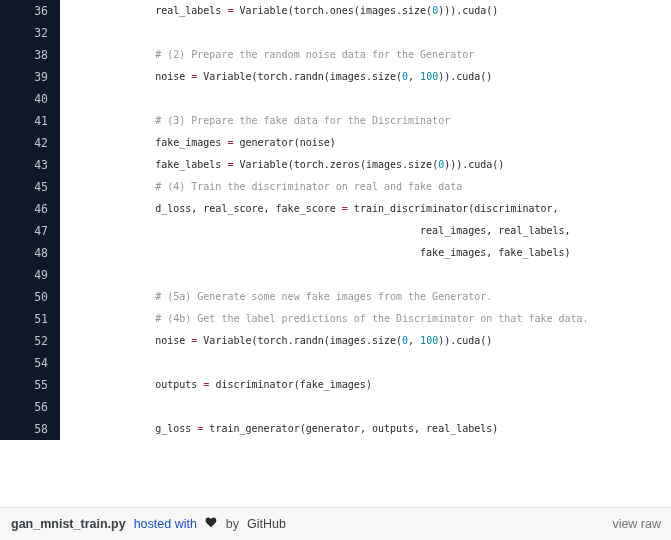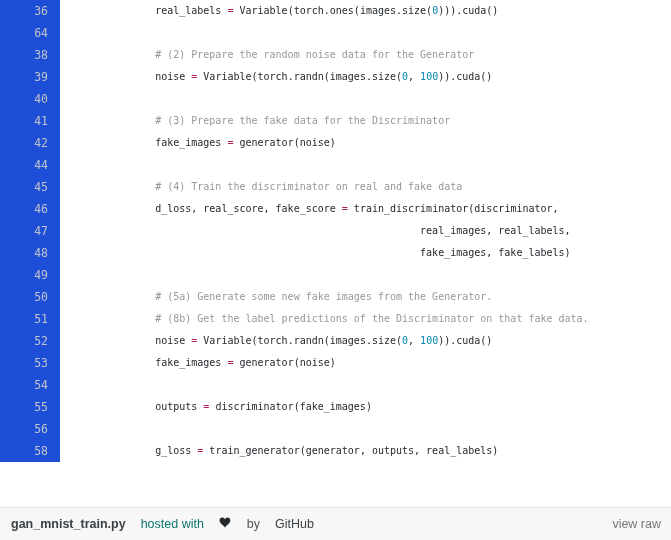--- a/index.html
+++ b/index.html
@@ -48,21 +48,21 @@
     width: 48px;
     min-width: 48px;
     max-width: 48px;
     text-align: right;
     padding: 0 12px 0 0;
     vertical-align: top;
     font-family: "DejaVu Sans Mono", "Liberation Mono", monospace;
     font-size: 11.5px;
     line-height: 22px;
     color: #c0c4c8;
-    background: #1d4ed8;
+    background: #0f172a;
     user-select: none;
     white-space: nowrap;
   }
 
   td.line-code {
     padding: 0 0 0 47px;
     vertical-align: top;
     font-family: "DejaVu Sans Mono", "Liberation Mono", monospace;
     font-size: 10px;
     line-height: 22px;
@@ -89,33 +89,33 @@
     align-items: center;
     justify-content: space-between;
     padding: 0 10px 0 11px;
     font-size: 12px;
     color: #666666;
   }
 
   #gist-meta {
     display: flex;
     align-items: center;
-    gap: 15px;
+    gap: 8px;
     white-space: nowrap;
     font-family: "Liberation Sans", sans-serif;
     font-size: 12.5px;
     color: #555555;
   }
 
   #gist-meta .filename {
     font-weight: bold;
     color: #3c4146;
   }
   #gist-meta .hosted-with {
-    color: #0f766e;
+    color: #1d4ed8;
   }
   #gist-meta .heart-icon {
     color: #24292e;
     font-size: 12px;
     line-height: 1;
     position: relative;
     top: 0px;
   }
   #gist-meta .by-word {
     color: #555555;
@@ -139,21 +139,21 @@
 <div id="gist-embed">
 
   <div id="code-area">
     <table class="code-table">
       <tbody id="code-body">
           <tr>
             <td class="line-number">36</td>
             <td class="line-code"><span class="tok-plain">        real_labels </span><span class="tok-op">=</span><span class="tok-plain"> Variable(torch.ones(images.size(</span><span class="tok-num">0</span><span class="tok-plain">))).cuda()</span></td>
           </tr>
           <tr>
-            <td class="line-number">64</td>
+            <td class="line-number">32</td>
             <td class="line-code">&nbsp;</td>
           </tr>
           <tr>
             <td class="line-number">38</td>
             <td class="line-code"><span class="tok-comment">        # (2) Prepare the random noise data for the Generator</span></td>
           </tr>
           <tr>
             <td class="line-number">39</td>
             <td class="line-code"><span class="tok-plain">        noise </span><span class="tok-op">=</span><span class="tok-plain"> Variable(torch.randn(images.size(</span><span class="tok-num">0</span><span class="tok-plain">, </span><span class="tok-num">100</span><span class="tok-plain">)).cuda()</span></td>
           </tr>
@@ -163,22 +163,22 @@
           </tr>
           <tr>
             <td class="line-number">41</td>
             <td class="line-code"><span class="tok-comment">        # (3) Prepare the fake data for the Discriminator</span></td>
           </tr>
           <tr>
             <td class="line-number">42</td>
             <td class="line-code"><span class="tok-plain">        fake_images </span><span class="tok-op">=</span><span class="tok-plain"> generator(noise)</span></td>
           </tr>
           <tr>
-            <td class="line-number">44</td>
-            <td class="line-code">&nbsp;</td>
+            <td class="line-number">43</td>
+            <td class="line-code"><span class="tok-plain">        fake_labels </span><span class="tok-op">=</span><span class="tok-plain"> Variable(torch.zeros(images.size(</span><span class="tok-num">0</span><span class="tok-plain">))).cuda()</span></td>
           </tr>
           <tr>
             <td class="line-number">45</td>
             <td class="line-code"><span class="tok-comment">        # (4) Train the discriminator on real and fake data</span></td>
           </tr>
           <tr>
             <td class="line-number">46</td>
             <td class="line-code"><span class="tok-plain">        d_loss, real_score, fake_score </span><span class="tok-op">=</span><span class="tok-plain"> train_discriminator(discriminator,</span></td>
           </tr>
           <tr>
@@ -192,29 +192,25 @@
           <tr>
             <td class="line-number">49</td>
             <td class="line-code">&nbsp;</td>
           </tr>
           <tr>
             <td class="line-number">50</td>
             <td class="line-code"><span class="tok-comment">        # (5a) Generate some new fake images from the Generator.</span></td>
           </tr>
           <tr>
             <td class="line-number">51</td>
-            <td class="line-code"><span class="tok-comment">        # (8b) Get the label predictions of the Discriminator on that fake data.</span></td>
+            <td class="line-code"><span class="tok-comment">        # (4b) Get the label predictions of the Discriminator on that fake data.</span></td>
           </tr>
           <tr>
             <td class="line-number">52</td>
             <td class="line-code"><span class="tok-plain">        noise </span><span class="tok-op">=</span><span class="tok-plain"> Variable(torch.randn(images.size(</span><span class="tok-num">0</span><span class="tok-plain">, </span><span class="tok-num">100</span><span class="tok-plain">)).cuda()</span></td>
-          </tr>
-          <tr>
-            <td class="line-number">53</td>
-            <td class="line-code"><span class="tok-plain">        fake_images </span><span class="tok-op">=</span><span class="tok-plain"> generator(noise)</span></td>
           </tr>
           <tr>
             <td class="line-number">54</td>
             <td class="line-code">&nbsp;</td>
           </tr>
           <tr>
             <td class="line-number">55</td>
             <td class="line-code"><span class="tok-plain">        outputs </span><span class="tok-op">=</span><span class="tok-plain"> discriminator(fake_images)</span></td>
           </tr>
           <tr>

